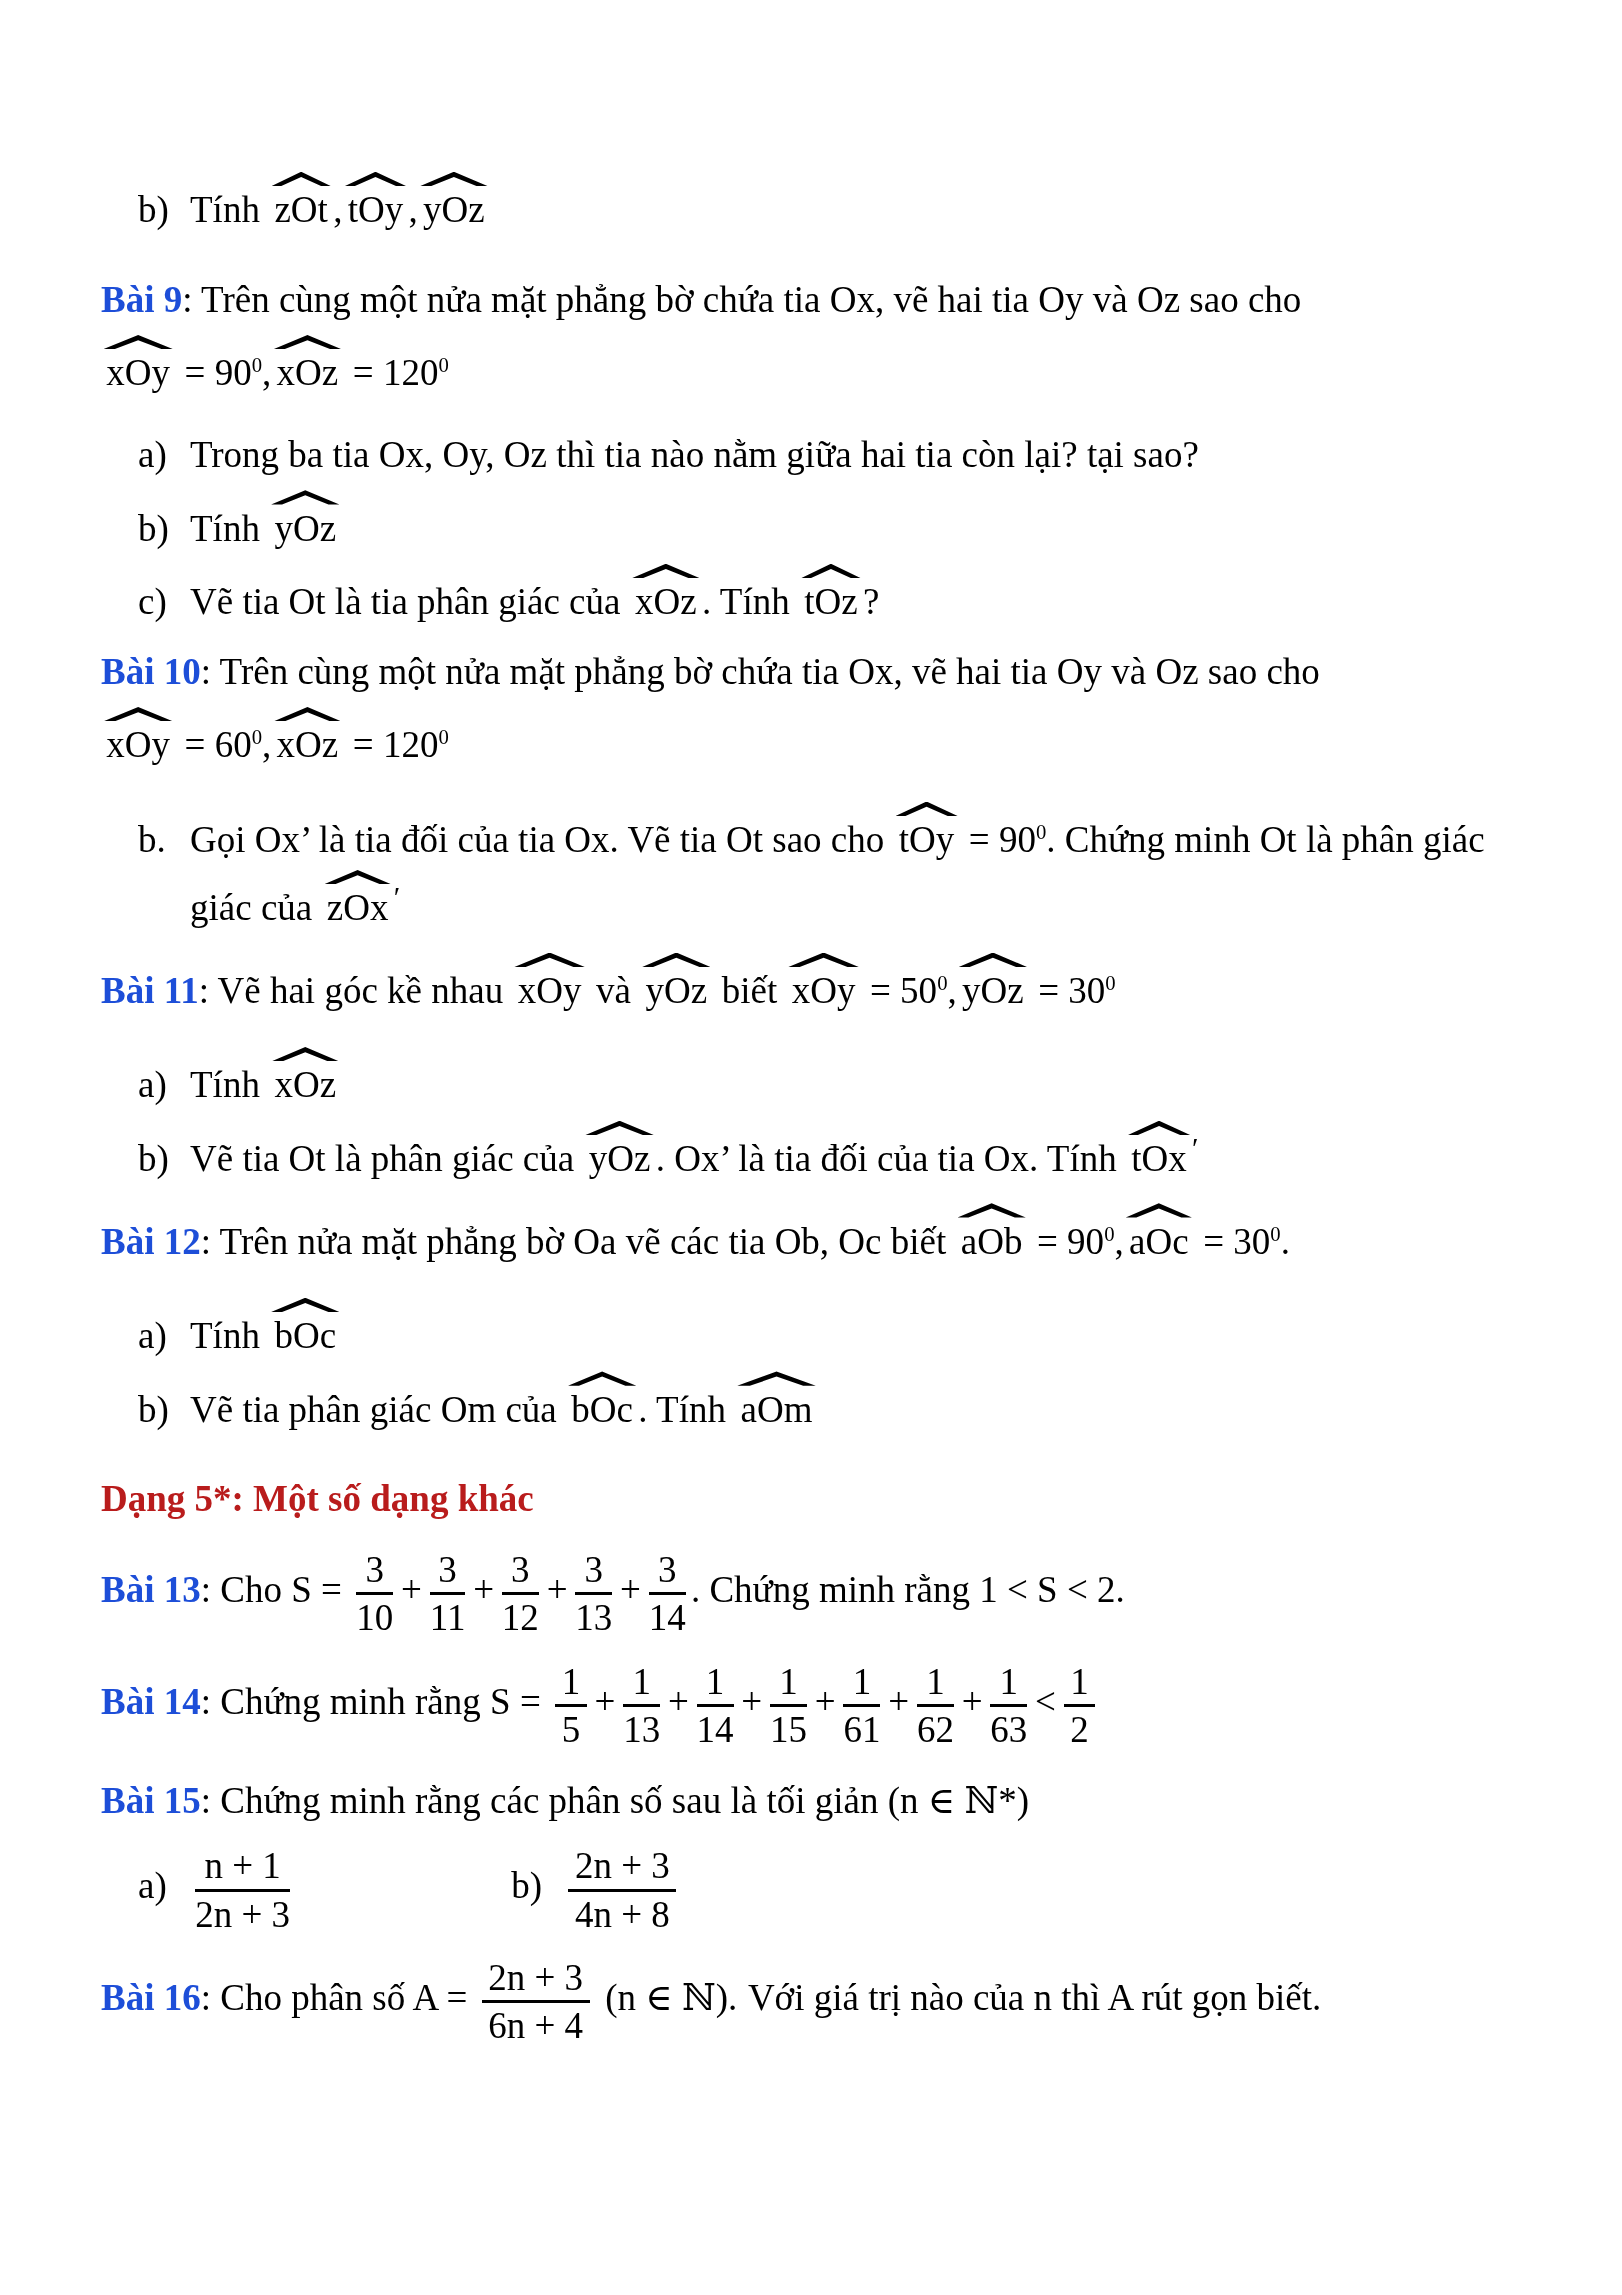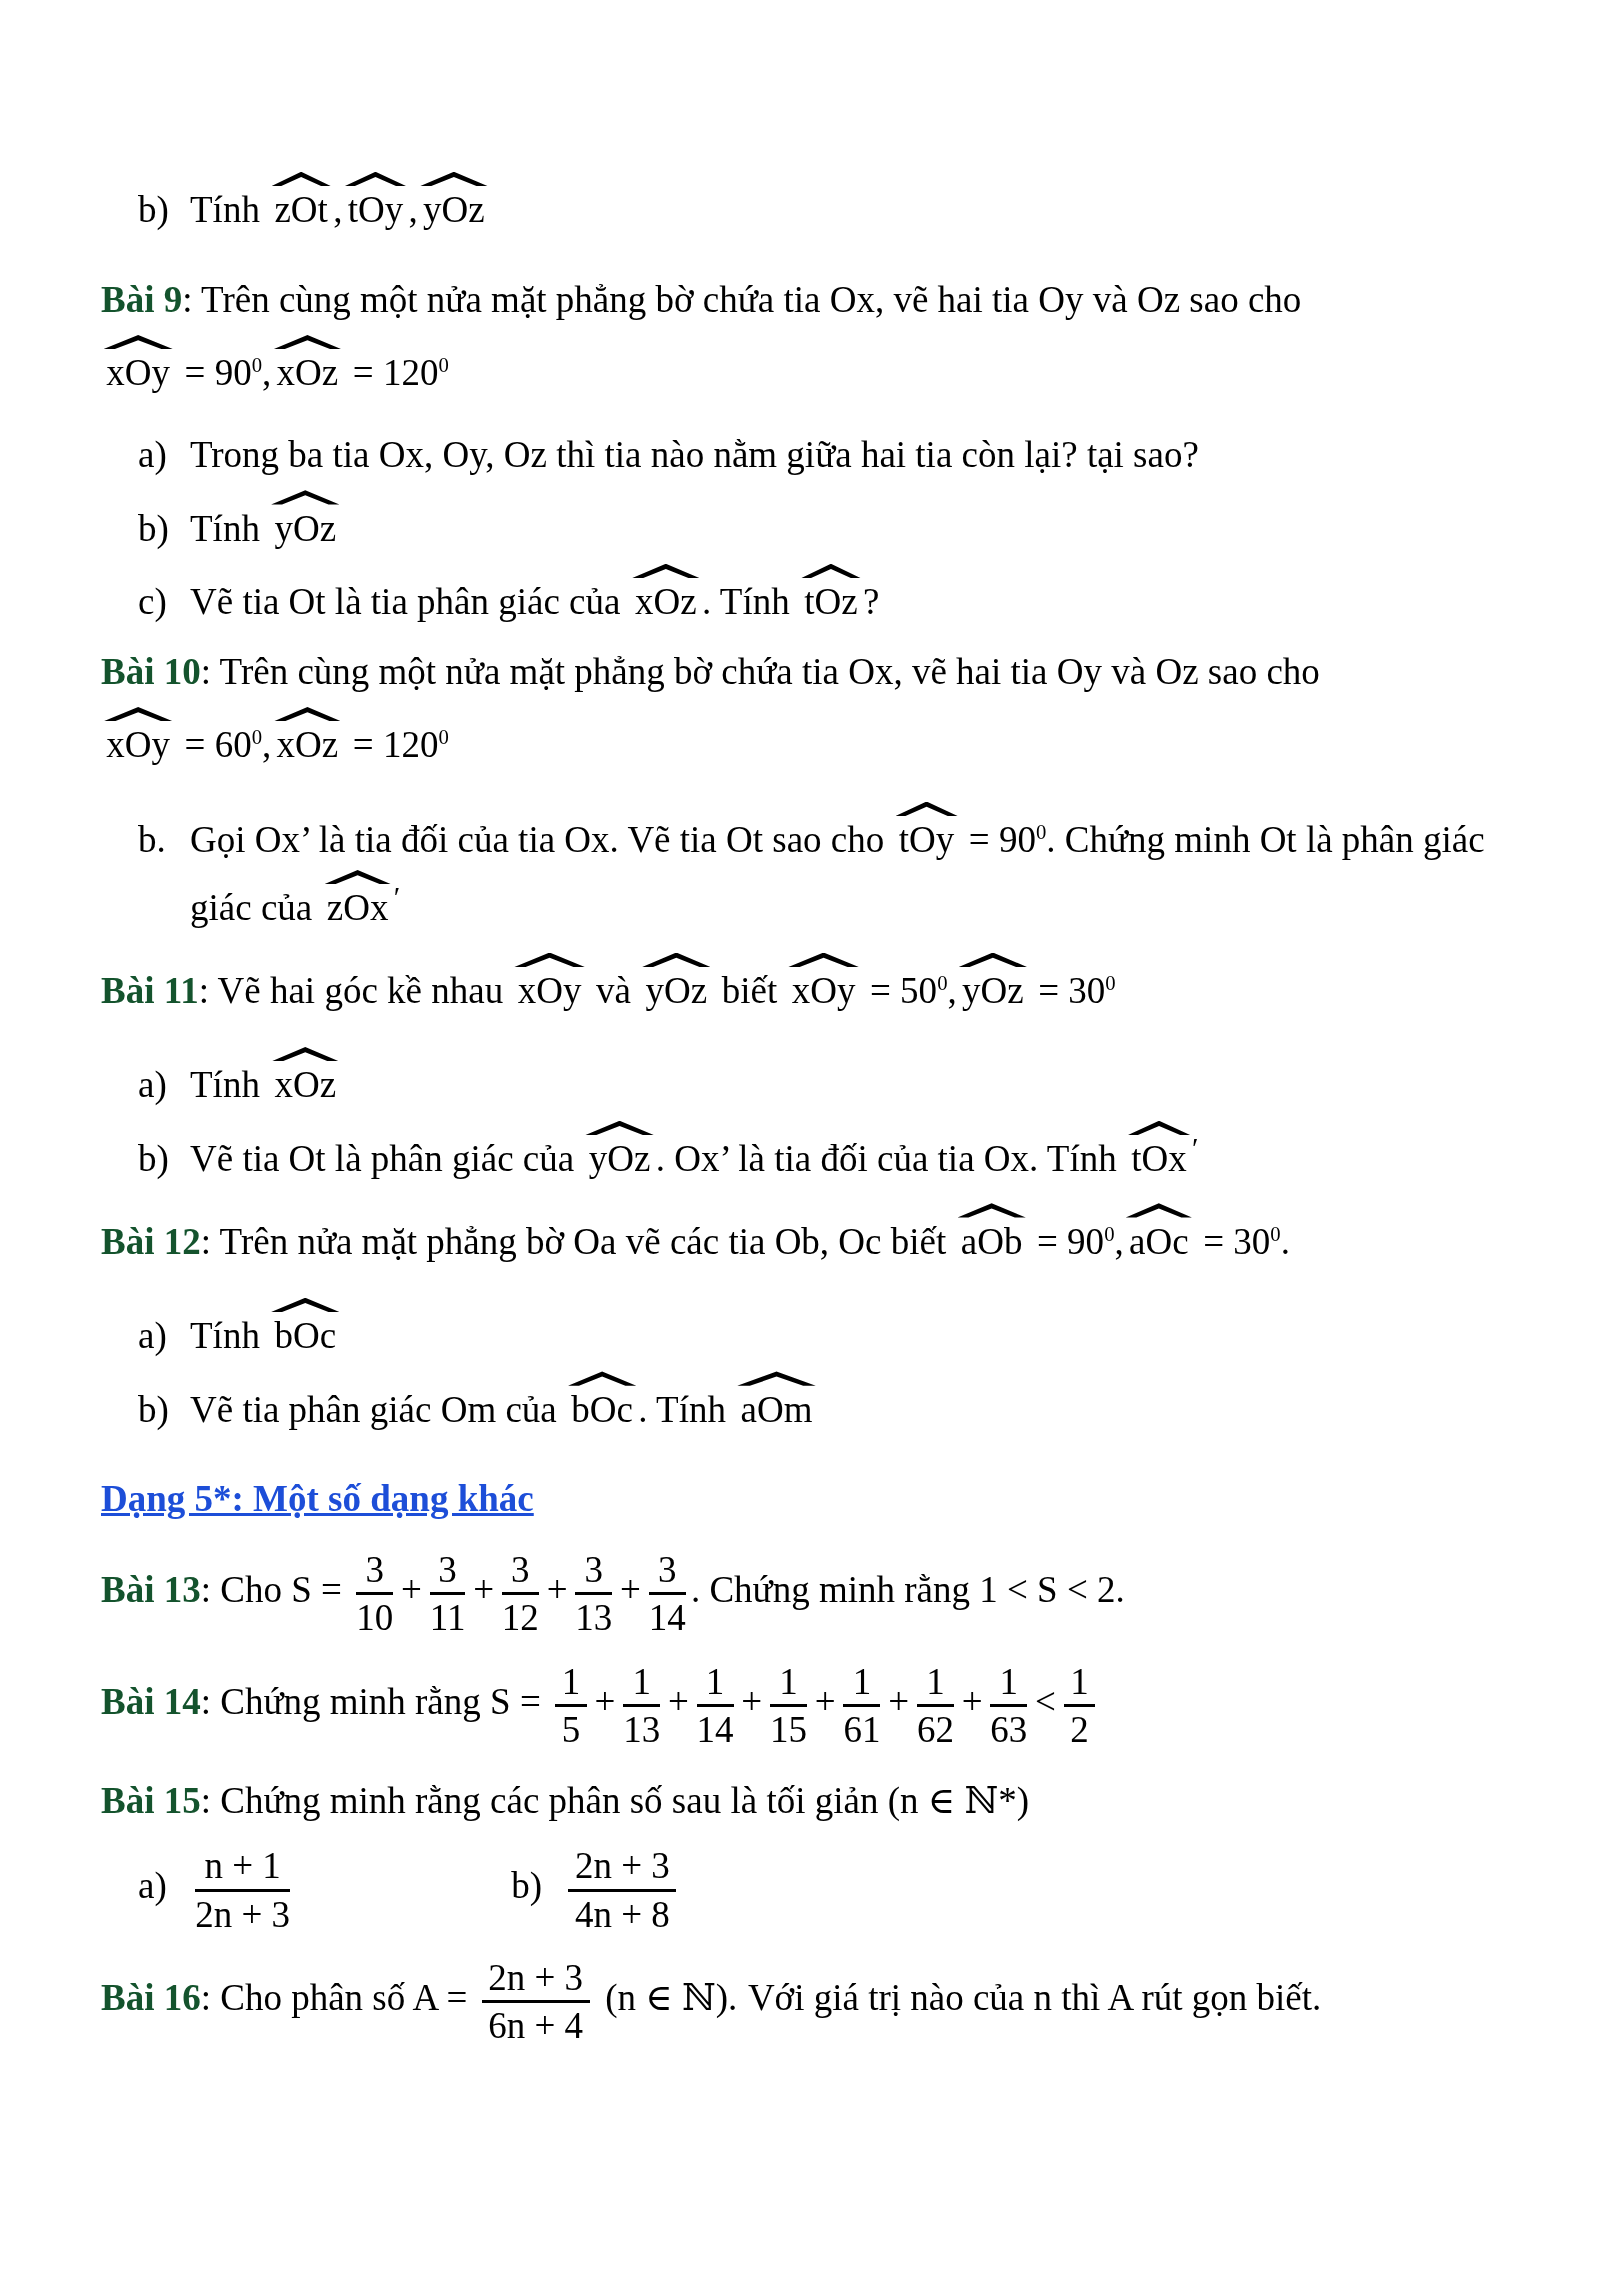--- a/index.html
+++ b/index.html
@@ -9,22 +9,22 @@
     height: 2295px;
     background: #ffffff;
     color: #000000;
     font-family: "Liberation Serif", "DejaVu Serif", serif;
     font-size: 37px;
     padding: 164px 98px 0 101px;
     position: relative;
     overflow: hidden;
   }
   p { margin: 0; line-height: 1.5; }
-  .blue { color: #14532d; font-weight: 700; }
-  .heading-blue { color: #1d4ed8; font-weight: 700; text-decoration: underline; }
+  .blue { color: #1d4ed8; font-weight: 700; }
+  .heading-blue { color: #b91c1c; font-weight: 700; }
 
   
   .angle { position: relative; display: inline-block; padding: 22px 3.3px 0; line-height: 1.05; margin: 0 2px; text-indent: 0; }
   .angle::before {
     content: "";
     position: absolute; top: 2.6px; left: 0; right: 0; height: 14.4px;
     background: #000;
     clip-path: polygon(0% 100%, 50% 0%, 100% 100%, 84% 100%, 50% 36%, 16% 100%);
   }
 

